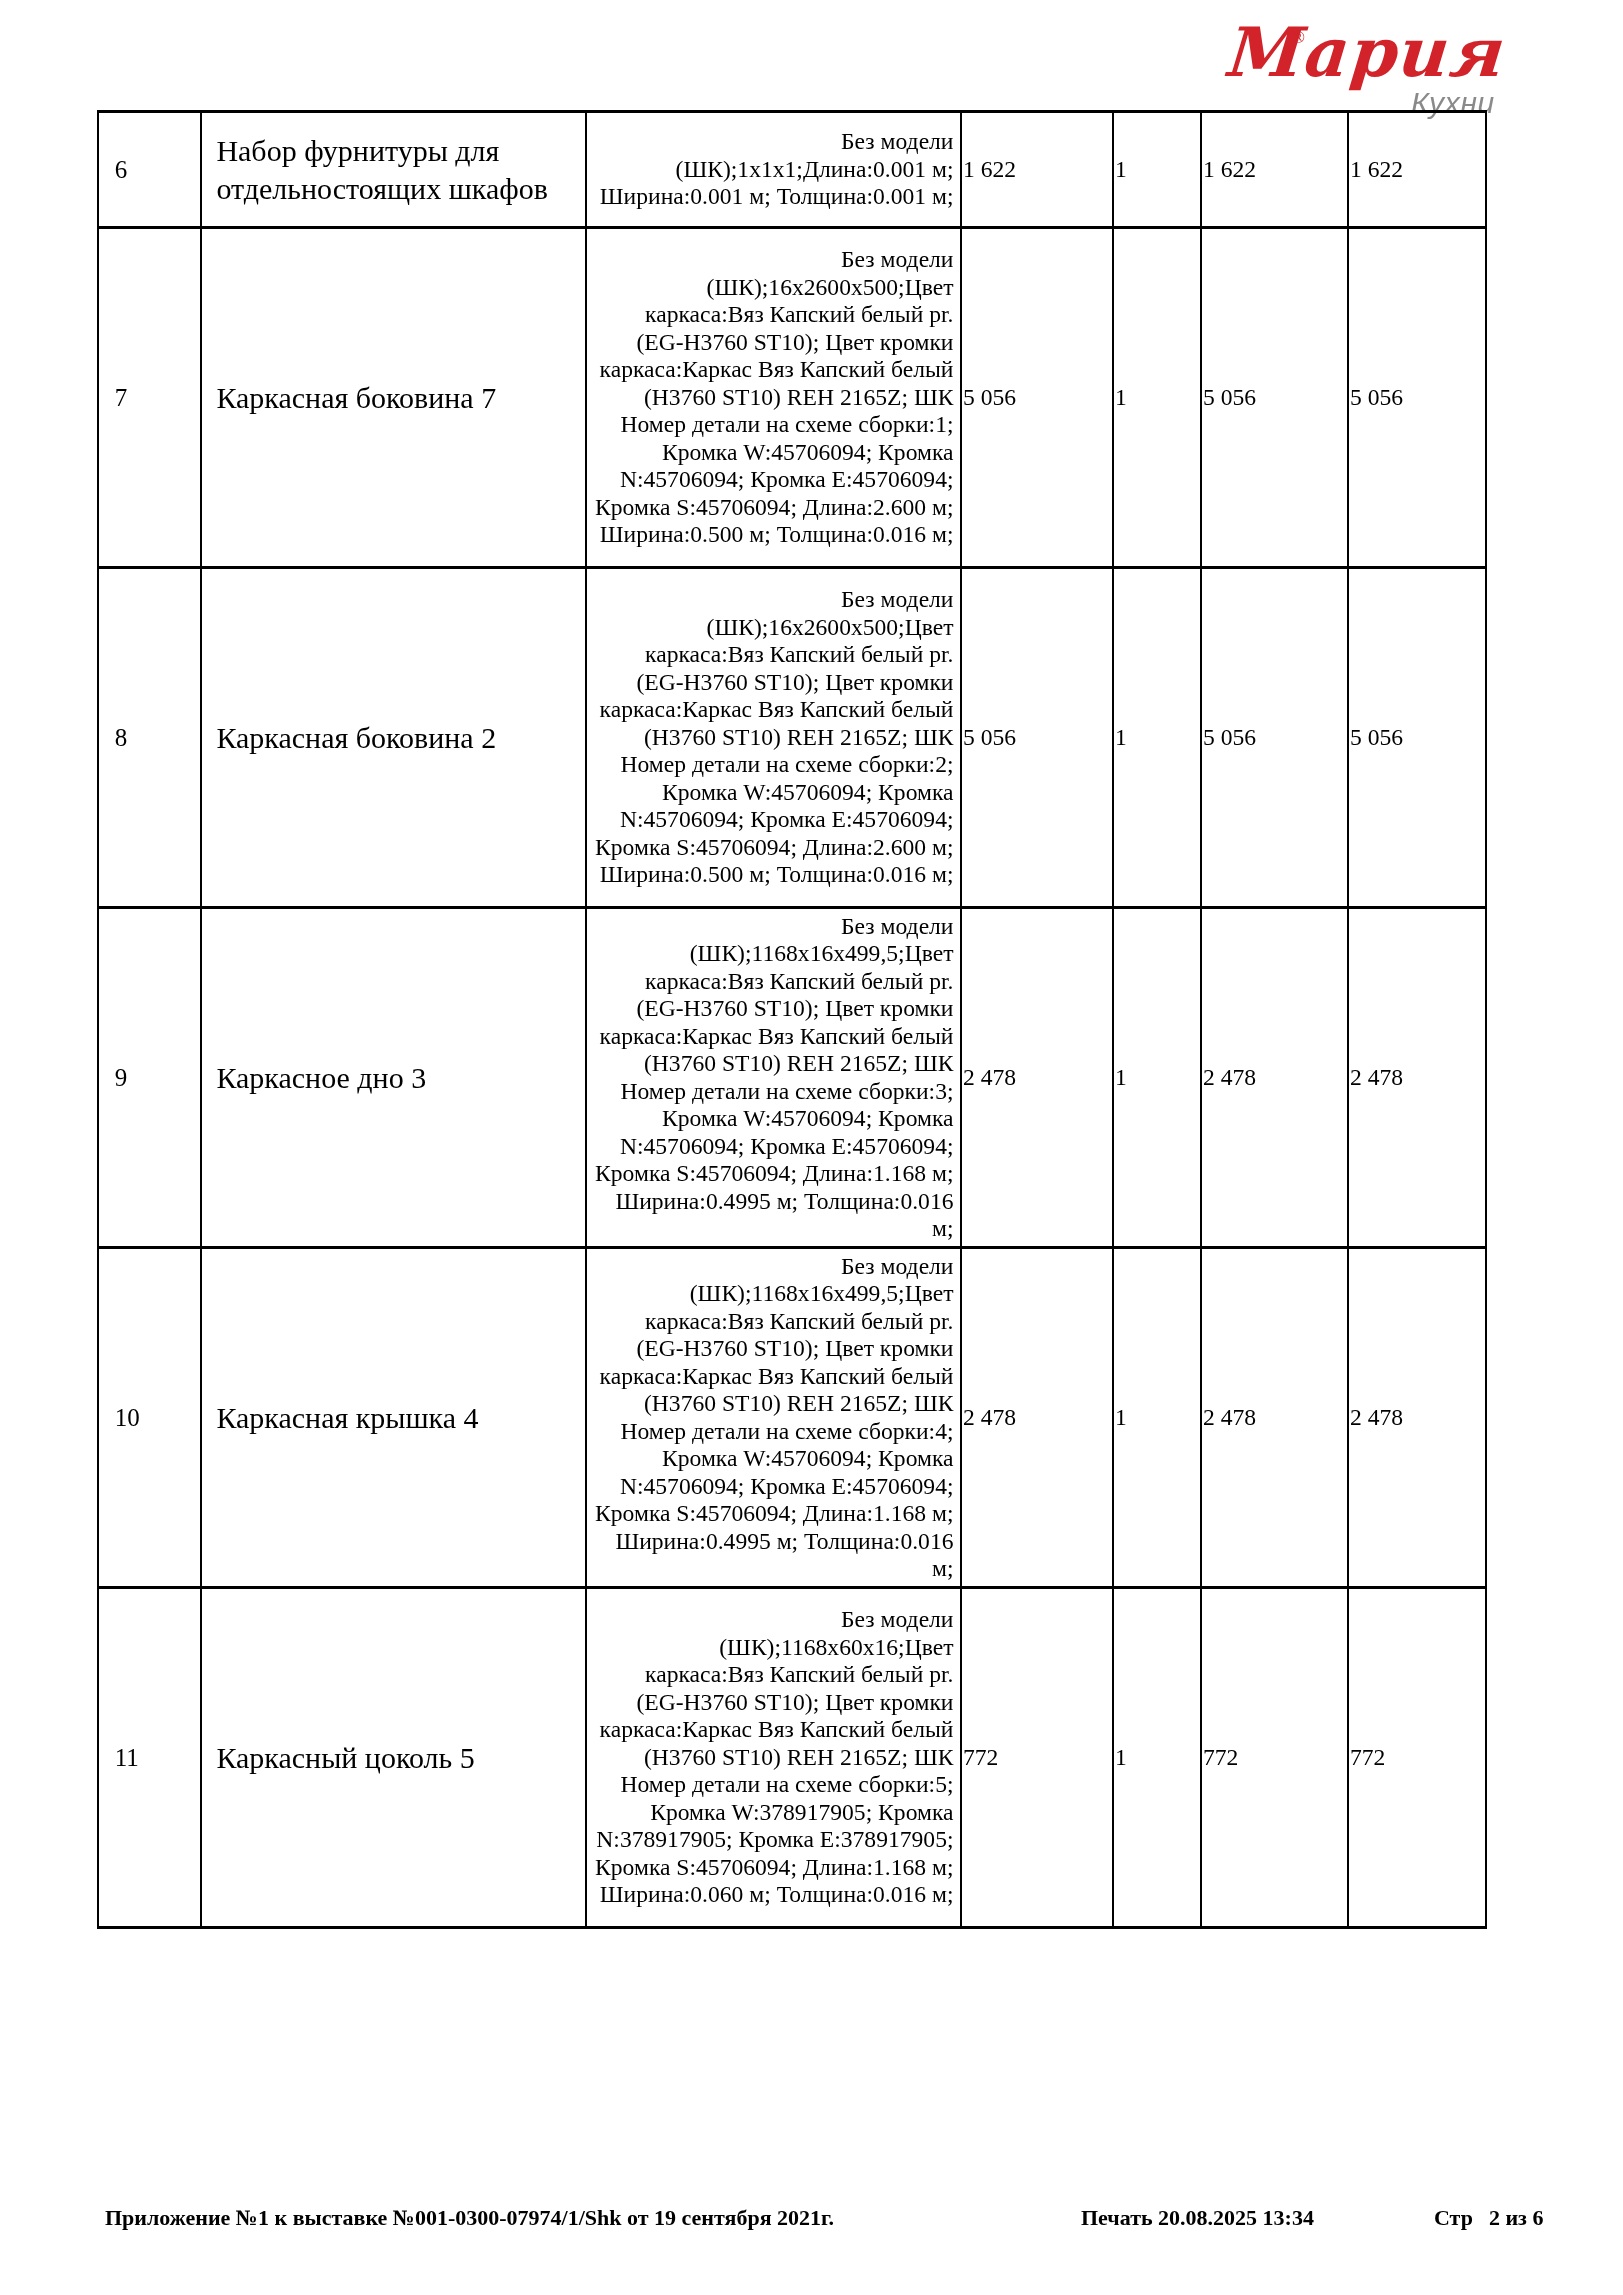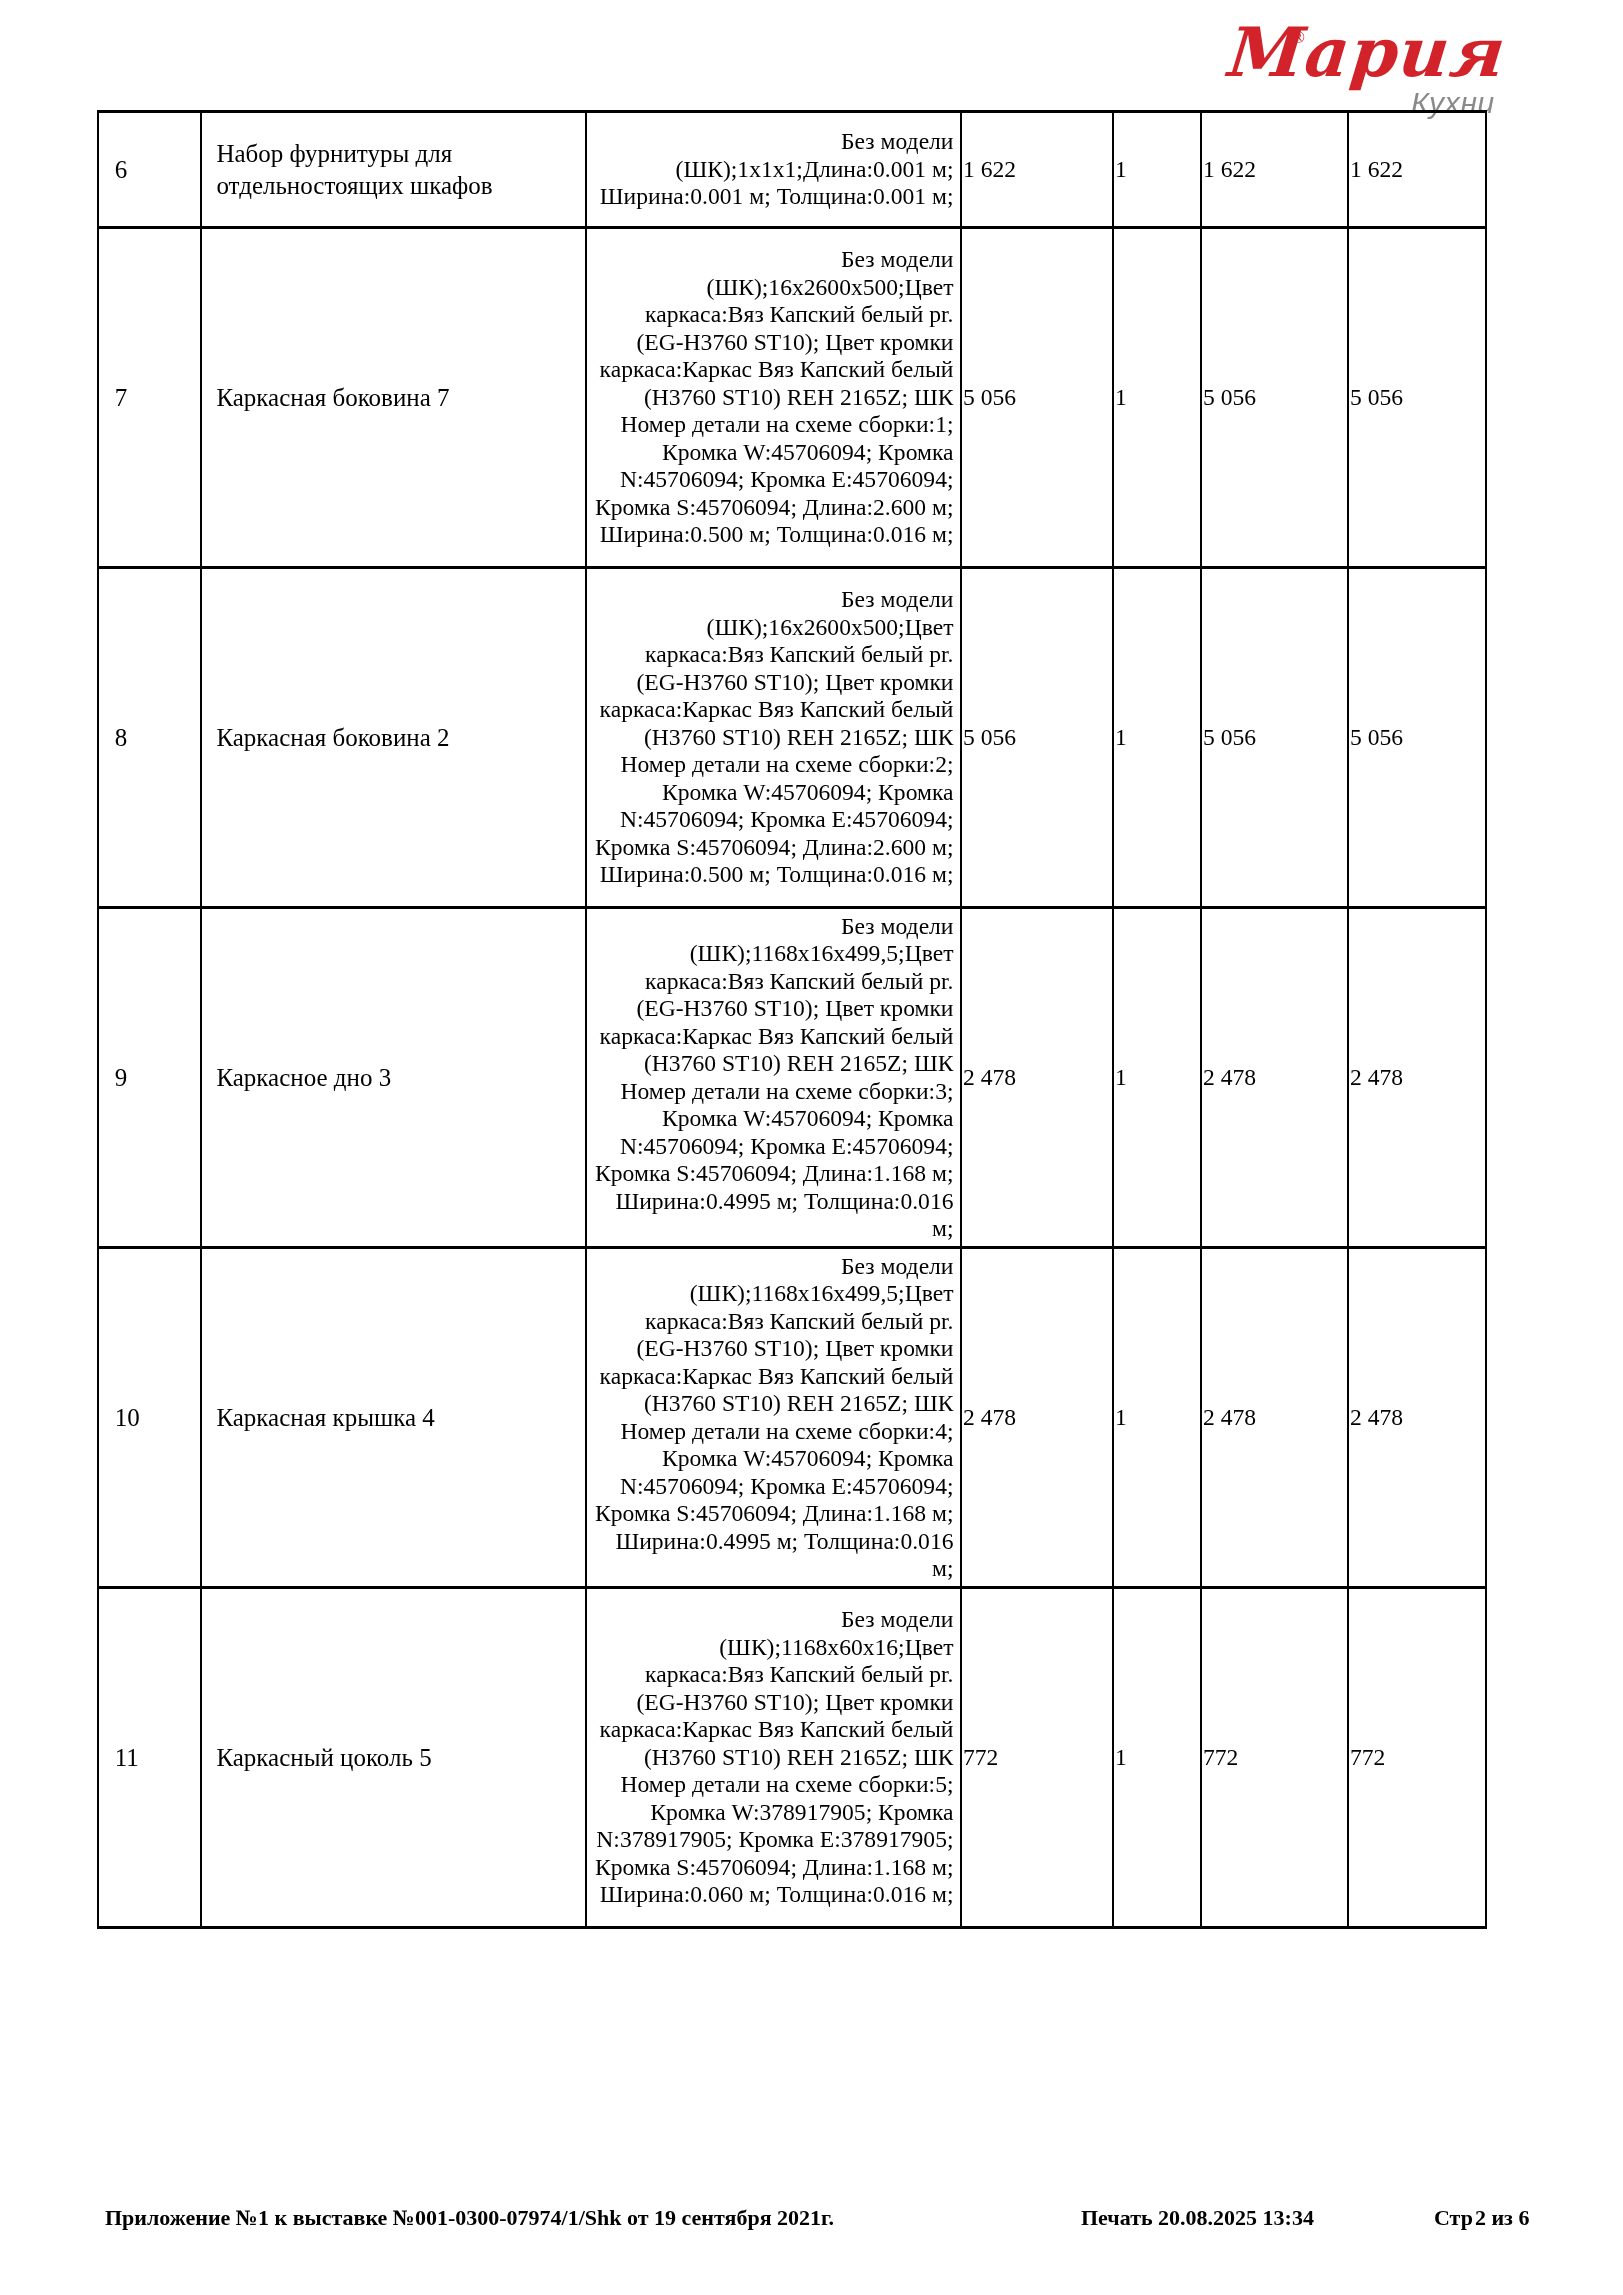--- a/index.html
+++ b/index.html
@@ -72,21 +72,21 @@
     border-top: 3.3px solid #000;
     border-bottom: 3.3px solid #000;
     vertical-align: middle;
     overflow: hidden;
   }
   td.c-num {
     font-size: 25px;
     padding-left: 15.7px;
   }
   td.c-name {
-    font-size: 25px;
+    font-size: 30px;
     padding-left: 14.4px;
     padding-right: 18px;
     line-height: 1.25;
   }
   td.c-desc {
     font-size: 23.6px;
     line-height: 27.5px;
     vertical-align: top;
     padding: 1.3px 6.5px 1.3px 7.9px;
     white-space: pre-line;
@@ -105,21 +105,21 @@
     top: 2205px;
     left: 8px;
     width: 1623px;
     height: 39px;
     font-weight: bold;
     font-size: 22px;
   }
   .footer .f-left  { position: absolute; left: 97px;  top: 0; }
   .footer .f-print { position: absolute; left: 1073px; top: 0; }
   .footer .f-page  { position: absolute; left: 1426px; top: 0; }
-  .footer .f-page .pg-num { margin-left: 2px; }
+  .footer .f-page .pg-num { margin-left: 16px; }
 </style>
 </head>
 <body>
 
 <div class="logo">
   <span class="brand-wrap">
     <span class="brand">Мария</span>
     <span class="reg">®</span>
   </span>
   <div class="tagline">Кухни</div>

